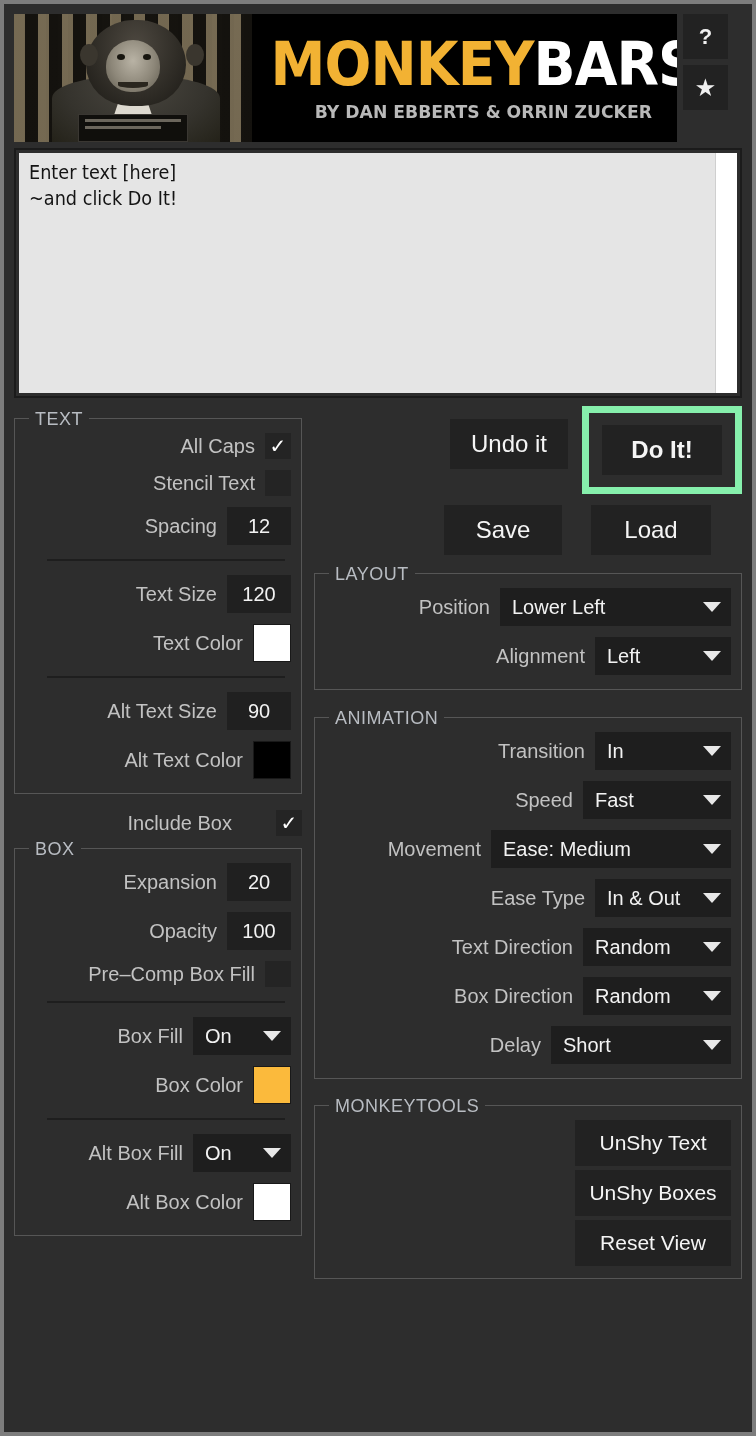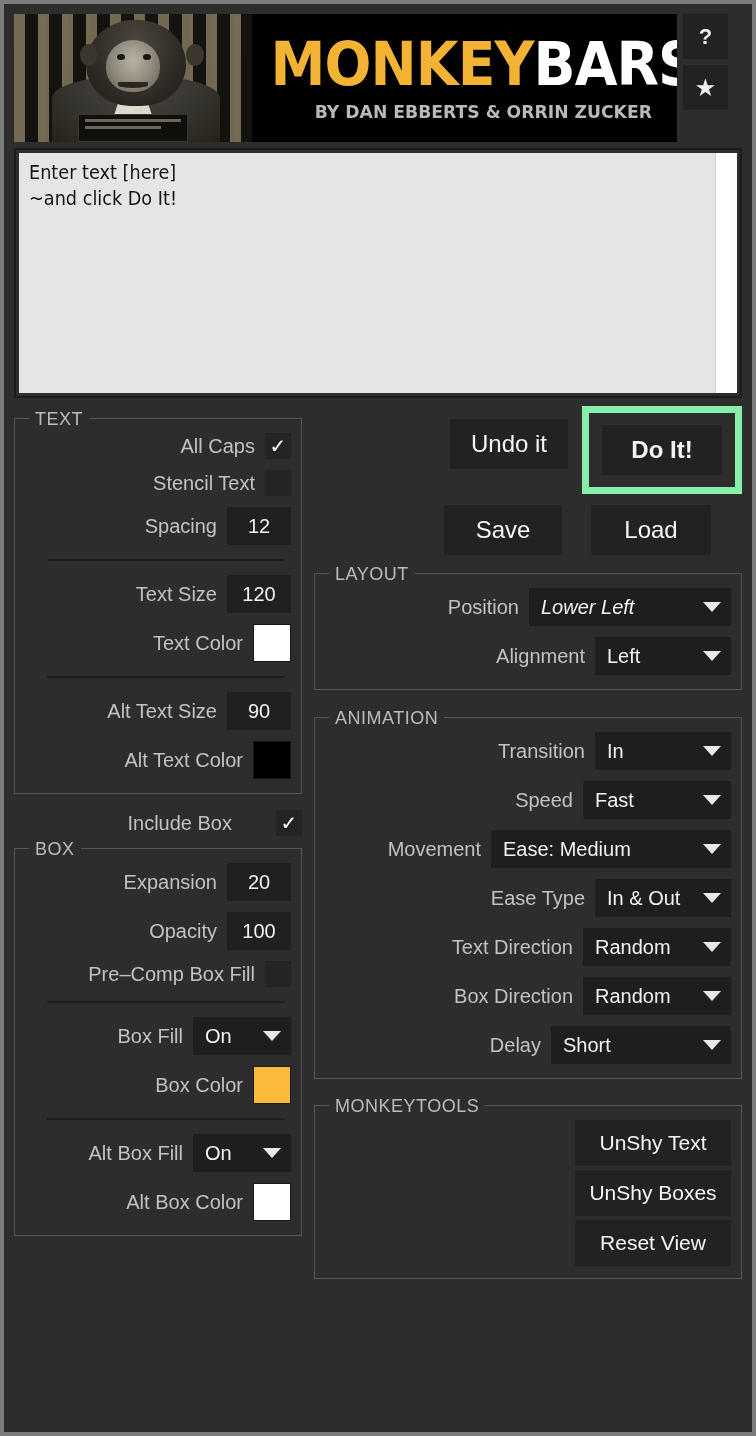--- a/index.html
+++ b/index.html
@@ -448,21 +448,21 @@
       <div class="btnrow" style="margin-top:11px;gap:29px;padding-right:31px;">
         <div class="btn" style="width:118px;">Save</div>
         <div class="btn" style="width:120px;">Load</div>
       </div>
 
       <div class="group" style="margin-top:18px;">
         <div class="gtitle">LAYOUT</div>
 
         <div class="row">
           <div class="lbl">Position</div>
-          <div class="dd" style="width:202px;font-style:italic;">
+          <div class="dd" style="width:231px;">
             <span>Lower Left</span>
             <span class="caret"></span>
           </div>
         </div>
 
         <div class="row">
           <div class="lbl">Alignment</div>
           <div class="dd" style="width:136px;">
             <span>Left</span>
             <span class="caret"></span>

